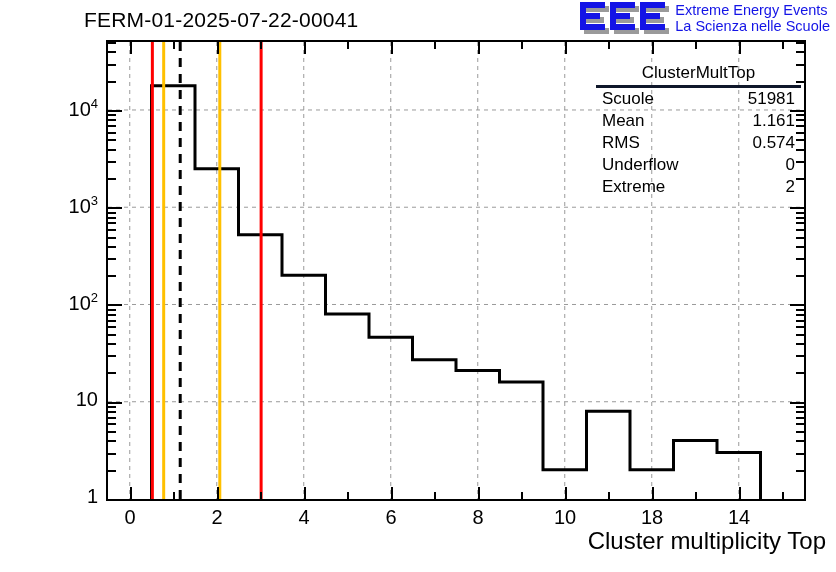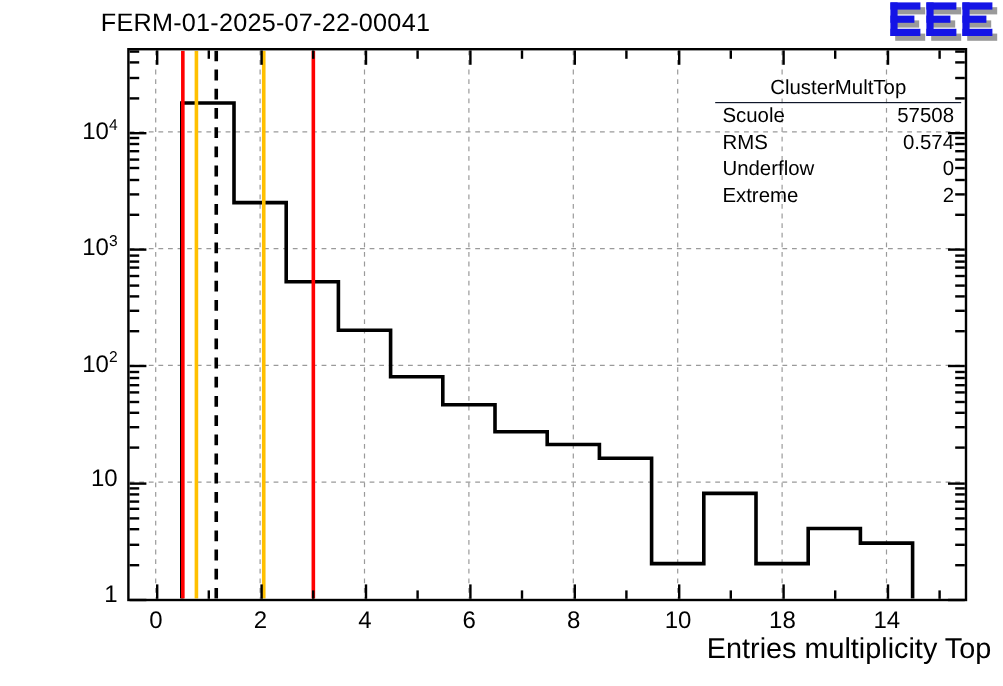--- a/index.html
+++ b/index.html
@@ -30,21 +30,21 @@
   .tick{position:absolute;background:#000;}
   .xlabel,.ylabel{position:absolute;font-size:20px;text-align:center;}
   .ylabel{text-align:right;white-space:nowrap;}
   .ylabel sup{font-size:13px;vertical-align:super;}
 
   
   #x-axis-title{right:10px;top:527px;font-size:24px;white-space:nowrap;}
 
   
   #stats-box{left:596px;top:62px;width:205px;font-size:17px;background:transparent;}
-  #stats-title{text-align:center;padding:1px 0 2px 0;border-bottom:1px solid #0f172a;}
+  #stats-title{text-align:center;padding:1px 0 2px 0;border-bottom:3px solid #0f172a;}
   .stats-row{display:flex;justify-content:space-between;padding:0 6px;line-height:1.30;}
   .stats-row .k{text-align:left;}
   .stats-row .v{text-align:right;}
 
   svg{display:block;}
 </style>
 </head>
 <body>
 
 <div id="canvas">
@@ -73,20 +73,24 @@
       </div>
       <div class="eee-letter" style="left:60px;">
         <div class="sh" style="left:4px;top:4px;width:25px;height:6px;"></div>
         <div class="sh" style="left:4px;top:15px;width:20px;height:6px;"></div>
         <div class="sh" style="left:4px;top:26px;width:25px;height:6px;"></div>
         <div class="bar" style="left:0px;top:0px;width:25px;height:6px;"></div>
         <div class="bar" style="left:0px;top:11px;width:20px;height:6px;"></div>
         <div class="bar" style="left:0px;top:22px;width:25px;height:6px;"></div>
         <div class="bar" style="left:0px;top:0px;width:6px;height:28px;"></div>
       </div>
+    </div>
+    <div id="eee-words">
+      <div>Extreme Energy Events</div>
+      <div>La Scienza nelle Scuole</div>
     </div>
   </div>
 
   <div class="abs" id="plotarea">
     <svg id="plot-svg" width="696" height="457">
         <line x1="21.75" y1="0" x2="21.75" y2="457" stroke="#9a9a9a" stroke-width="1" stroke-dasharray="4,4"></line>
         <line x1="108.75" y1="0" x2="108.75" y2="457" stroke="#9a9a9a" stroke-width="1" stroke-dasharray="4,4"></line>
         <line x1="195.75" y1="0" x2="195.75" y2="457" stroke="#9a9a9a" stroke-width="1" stroke-dasharray="4,4"></line>
         <line x1="282.75" y1="0" x2="282.75" y2="457" stroke="#9a9a9a" stroke-width="1" stroke-dasharray="4,4"></line>
         <line x1="369.75" y1="0" x2="369.75" y2="457" stroke="#9a9a9a" stroke-width="1" stroke-dasharray="4,4"></line>
@@ -231,28 +235,32 @@
       <div class="tick" style="left: 796px; top: 51px; width: 8px; height: 2px;"></div>
       <div class="tick" style="left: 108px; top: 42px; width: 8px; height: 2px;"></div>
       <div class="tick" style="left: 796px; top: 42px; width: 8px; height: 2px;"></div>
       <div class="ylabel" style="left: -2px; top: 485px; width: 100px;">1</div>
       <div class="ylabel" style="left: -2px; top: 388px; width: 100px;">10</div>
       <div class="ylabel" style="left: -2px; top: 290px; width: 100px;">10<sup>2</sup></div>
       <div class="ylabel" style="left: -2px; top: 193px; width: 100px;">10<sup>3</sup></div>
       <div class="ylabel" style="left: -2px; top: 96px; width: 100px;">10<sup>4</sup></div>
     </div>
 
-  <div class="abs" id="x-axis-title">Entries multiplicity Top</div>
+  <div class="abs" id="x-axis-title">Cluster multiplicity Top</div>
 
   <div class="abs" id="stats-box">
     <div id="stats-title">ClusterMultTop</div>
     <div id="stats-rows">
         <div class="stats-row">
           <span class="k">Scuole</span>
-          <span class="v">57508</span>
+          <span class="v">51981</span>
+        </div>
+        <div class="stats-row">
+          <span class="k">Mean</span>
+          <span class="v">1.161</span>
         </div>
         <div class="stats-row">
           <span class="k">RMS</span>
           <span class="v">0.574</span>
         </div>
         <div class="stats-row">
           <span class="k">Underflow</span>
           <span class="v">0</span>
         </div>
         <div class="stats-row">

